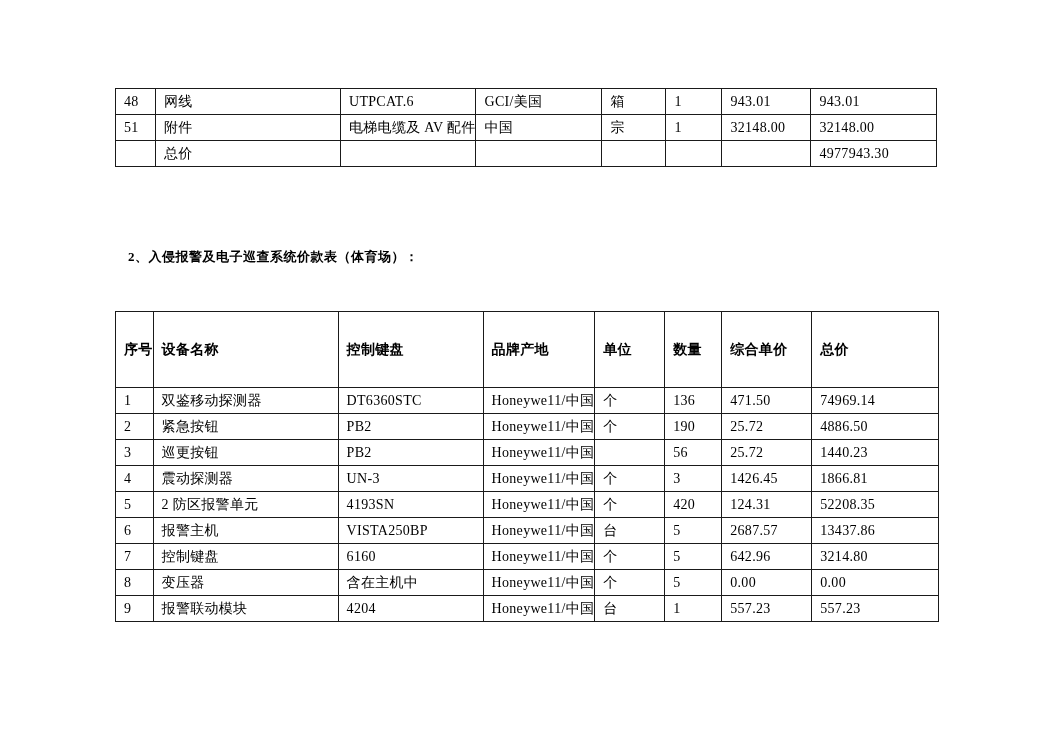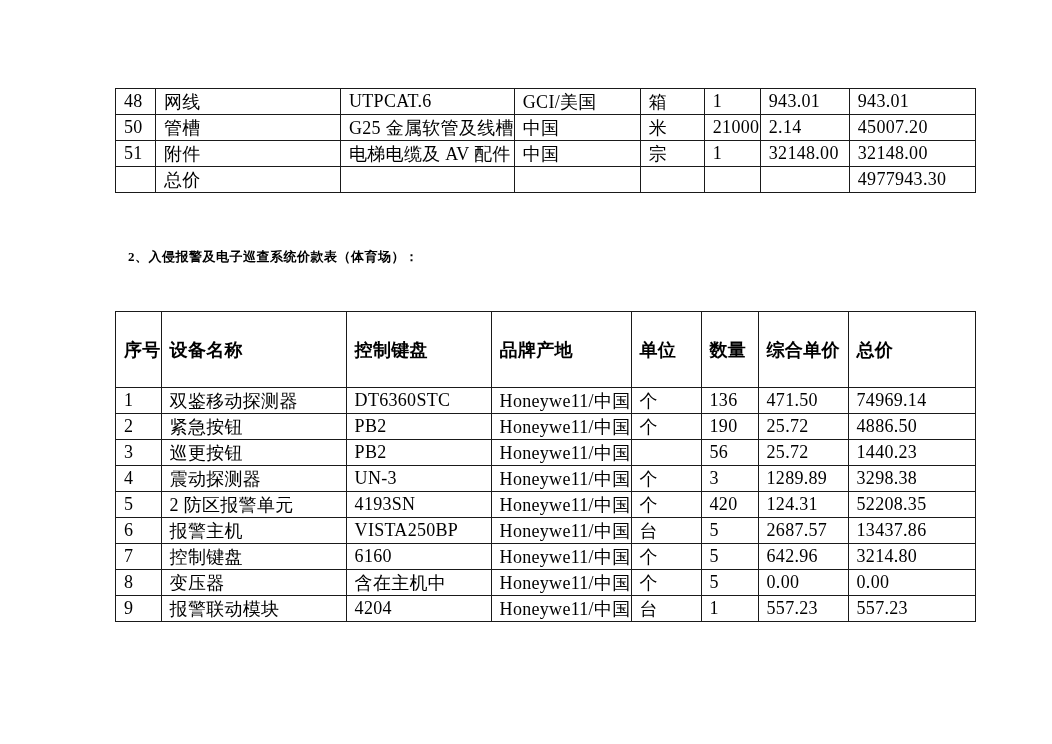--- a/index.html
+++ b/index.html
@@ -12,21 +12,21 @@
     height: 744px;
     position: relative;
     font-family: "Liberation Serif", "DejaVu Serif", serif;
     color: #000000;
     overflow: hidden;
   }
   .doc-table {
     position: absolute;
     border-collapse: collapse;
     table-layout: fixed;
-    font-size: 18px;
+    font-size: 14px;
     color: #000000;
   }
   .doc-table td, .doc-table th {
     border: 1px solid #1a1a1a;
     padding: 0 0 0 8px;
     vertical-align: middle;
     text-align: left;
     overflow: hidden;
     white-space: nowrap;
     font-weight: normal;
@@ -79,30 +79,20 @@
         <td>48</td>
         <td>网线</td>
         <td>UTPCAT.6</td>
         <td>GCI/美国</td>
         <td>箱</td>
         <td>1</td>
         <td>943.01</td>
         <td>943.01</td>
       </tr>
       <tr>
-        <td>50</td>
-        <td>管槽</td>
-        <td>G25 金属软管及线槽</td>
-        <td>中国</td>
-        <td>米</td>
-        <td>21000</td>
-        <td>2.14</td>
-        <td>45007.20</td>
-      </tr>
-      <tr>
         <td>51</td>
         <td>附件</td>
         <td>电梯电缆及 AV 配件</td>
         <td>中国</td>
         <td>宗</td>
         <td>1</td>
         <td>32148.00</td>
         <td>32148.00</td>
       </tr>
       <tr>
@@ -174,22 +164,22 @@
         <td>25.72</td>
         <td>1440.23</td>
       </tr>
       <tr>
         <td>4</td>
         <td>震动探测器</td>
         <td>UN-3</td>
         <td>Honeywe11/中国</td>
         <td>个</td>
         <td>3</td>
-        <td>1289.89</td>
-        <td>3298.38</td>
+        <td>1426.45</td>
+        <td>1866.81</td>
       </tr>
       <tr>
         <td>5</td>
         <td>2 防区报警单元</td>
         <td>4193SN</td>
         <td>Honeywe11/中国</td>
         <td>个</td>
         <td>420</td>
         <td>124.31</td>
         <td>52208.35</td>

